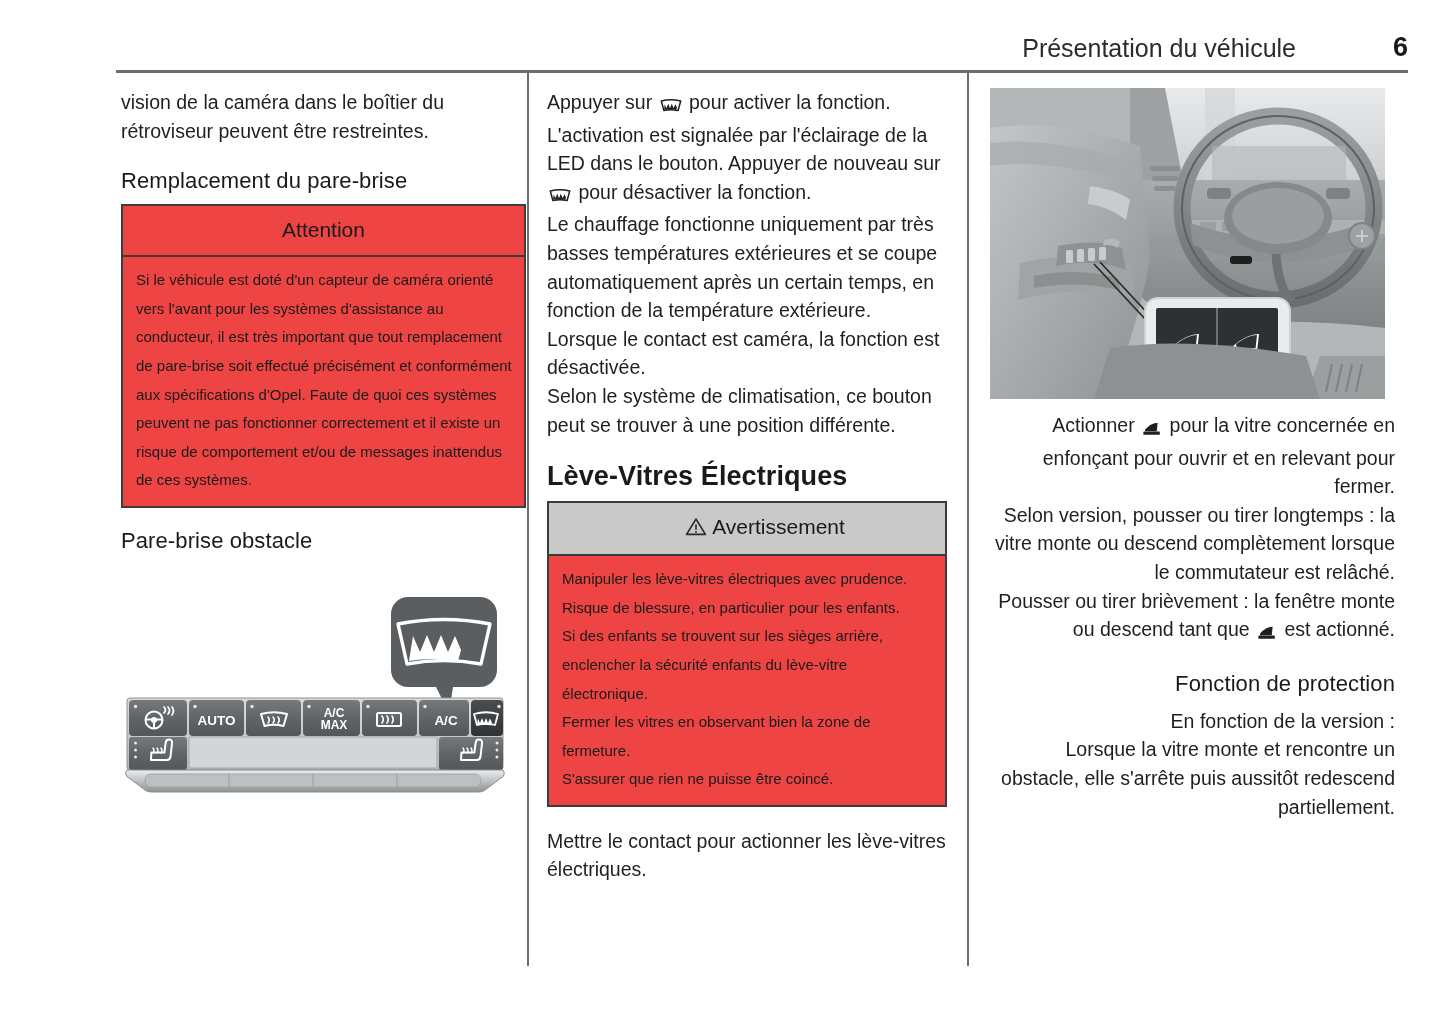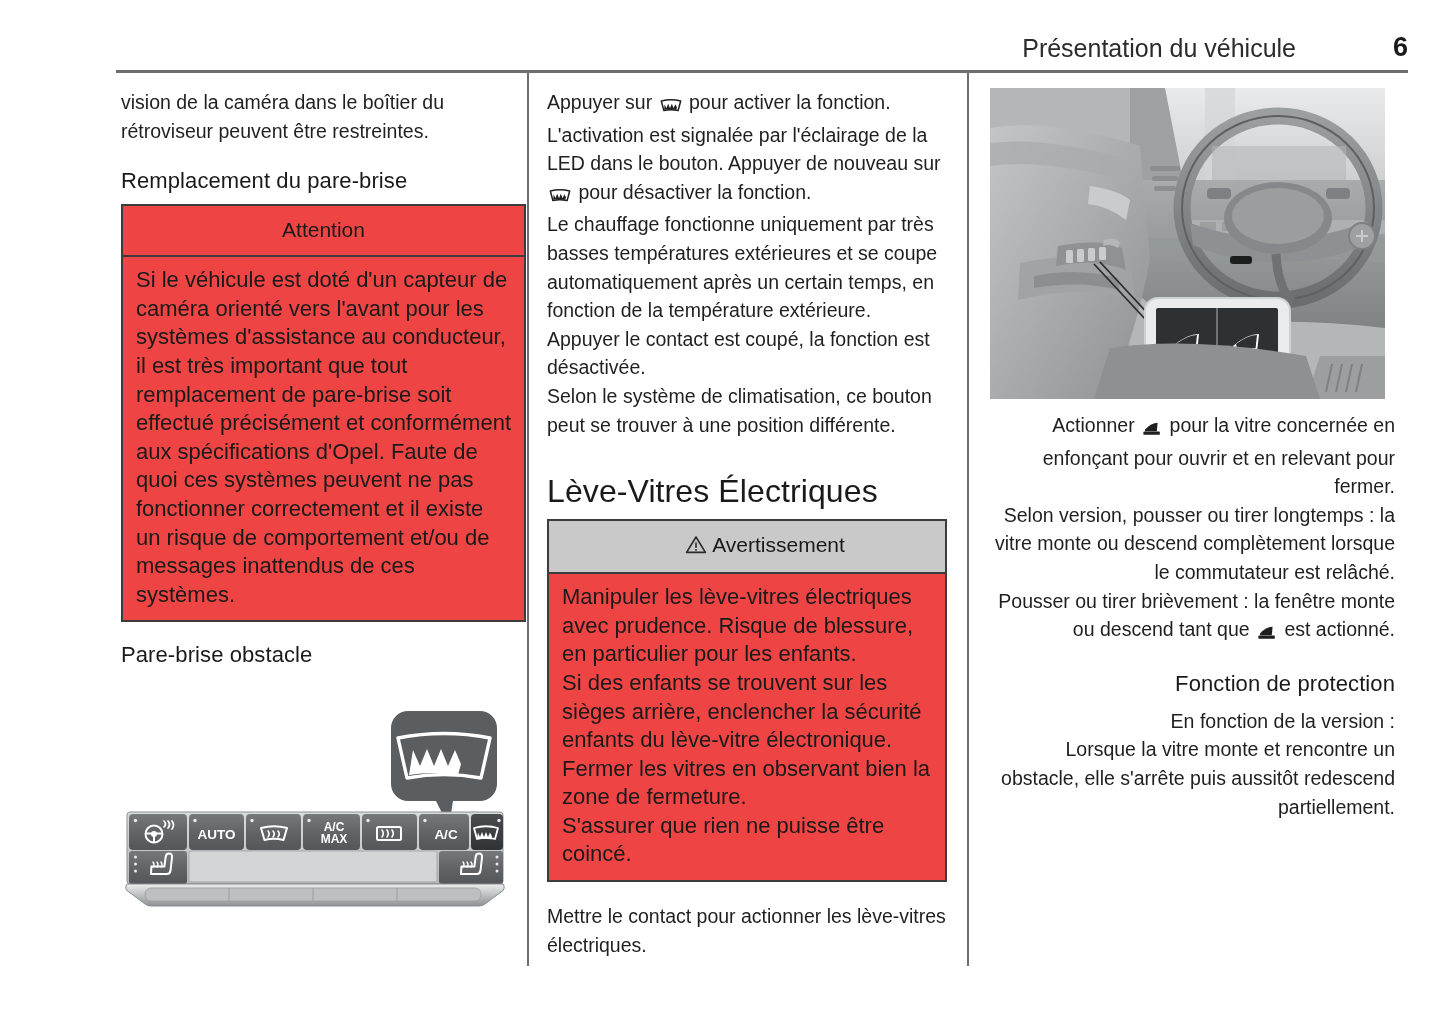--- a/index.html
+++ b/index.html
@@ -76,23 +76,23 @@
     color: #1f1f1f;
   }
   h2.sect {
     margin: 23px 0 10px 0;
     font-size: 22px;
     font-weight: normal;
     color: #1a1a1a;
     letter-spacing: 0.1px;
   }
   h1.chapter {
-    margin: 34px 0 9px 0;
-    font-size: 32px;
-    font-weight: normal;
+    margin: 22px 0 9px 0;
+    font-size: 27px;
+    font-weight: bold;
     color: #1a1a1a;
     letter-spacing: 0.1px;
   }
 
   
   .notebox {
     border: 2px solid #3c3c3c;
     margin: 0 0 0 0;
     background: #ef4444;
   }
@@ -102,21 +102,21 @@
     padding: 12px 4px 13px 4px;
     border-bottom: 2px solid #3c3c3c;
     color: #1a1a1a;
   }
   .notebox-title.shaded {
     background: #c9c9c9;
     padding-left: 40px;
   }
   .notebox-body {
     padding: 9px 12px 11px 13px;
-    font-size: 22px;
+    font-size: 15px;
     line-height: 28.6px;
   }
   .warn-tri {
     display: inline-block;
     vertical-align: -2px;
     margin-right: 5px;
   }
 
   
   .inline-icon {
@@ -326,21 +326,21 @@
     <span class="inline-icon">
       <svg width="22" height="15" viewBox="0 0 22 15" xmlns="http://www.w3.org/2000/svg">
         <path d="M1.3 3 q9.7 -2.4 19.4 0 l-2.6 9.6 q-7.3 -1.9 -14.2 0 z" fill="none" stroke="#1f1f1f" stroke-width="1.5" stroke-linejoin="round"></path>
         <path d="M4.6 6.2 l1.8 4 l1.8 -4.4 l1.8 4.4 l1.8 -4.4 l1.8 4.4 l1.8 -4 l1.6 3.4 l-0.8 2.2 q-6 -1.2 -12 0 z" fill="#1f1f1f"></path>
       </svg>
     </span>
     <span>pour désactiver la fonction.</span>
   </p>
 
   <p class="body">Le chauffage fonctionne uniquement par très basses températures extérieures et se coupe automatiquement après un certain temps, en fonction de la température extérieure.</p>
-  <p class="body">Appuyer le contact est coupé, la fonction est désactivée.</p>
+  <p class="body">Lorsque le contact est caméra, la fonction est désactivée.</p>
   <p class="body">Selon le système de climatisation, ce bouton peut se trouver à une position différente.</p>
 
   <h1 class="chapter">Lève-Vitres Électriques</h1>
 
   <div class="notebox">
     <div class="notebox-title shaded">
       <span class="warn-tri">
         <svg width="22" height="19" viewBox="0 0 22 19" xmlns="http://www.w3.org/2000/svg">
           <path d="M11 2 L20.4 17.4 H1.6 Z" fill="none" stroke="#2a2a2a" stroke-width="1.6" stroke-linejoin="round"></path>
           <rect x="10.2" y="7.4" width="1.6" height="5.4" fill="#2a2a2a"></rect>

